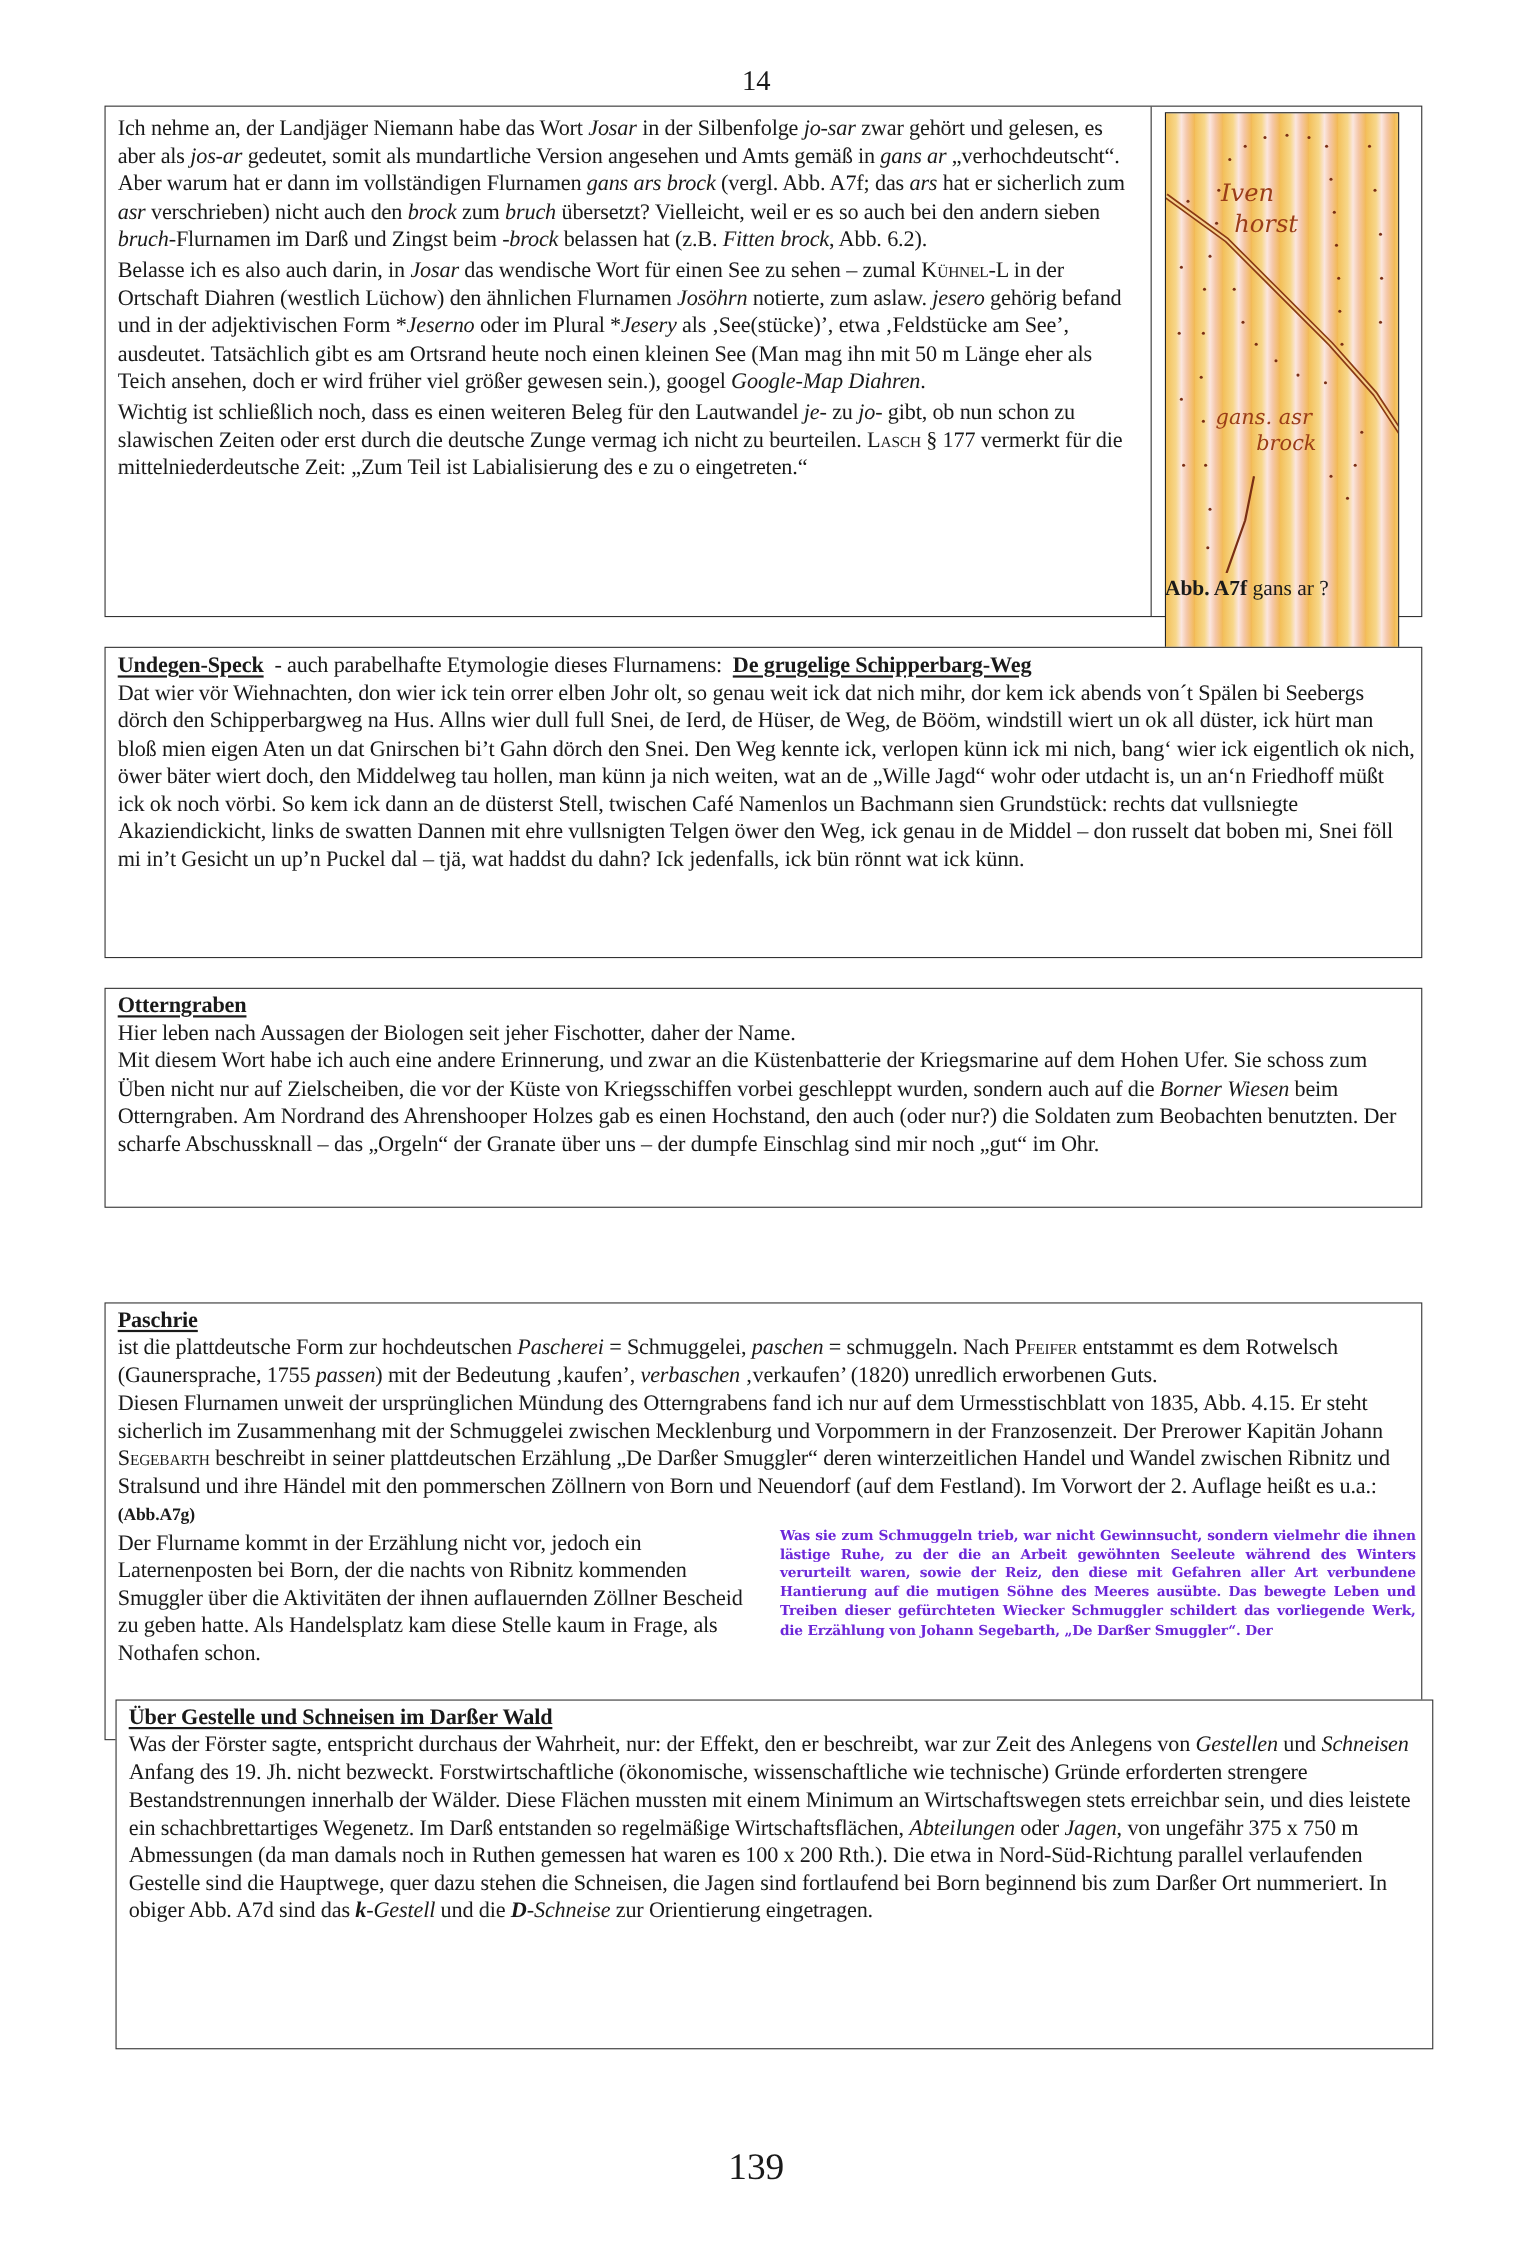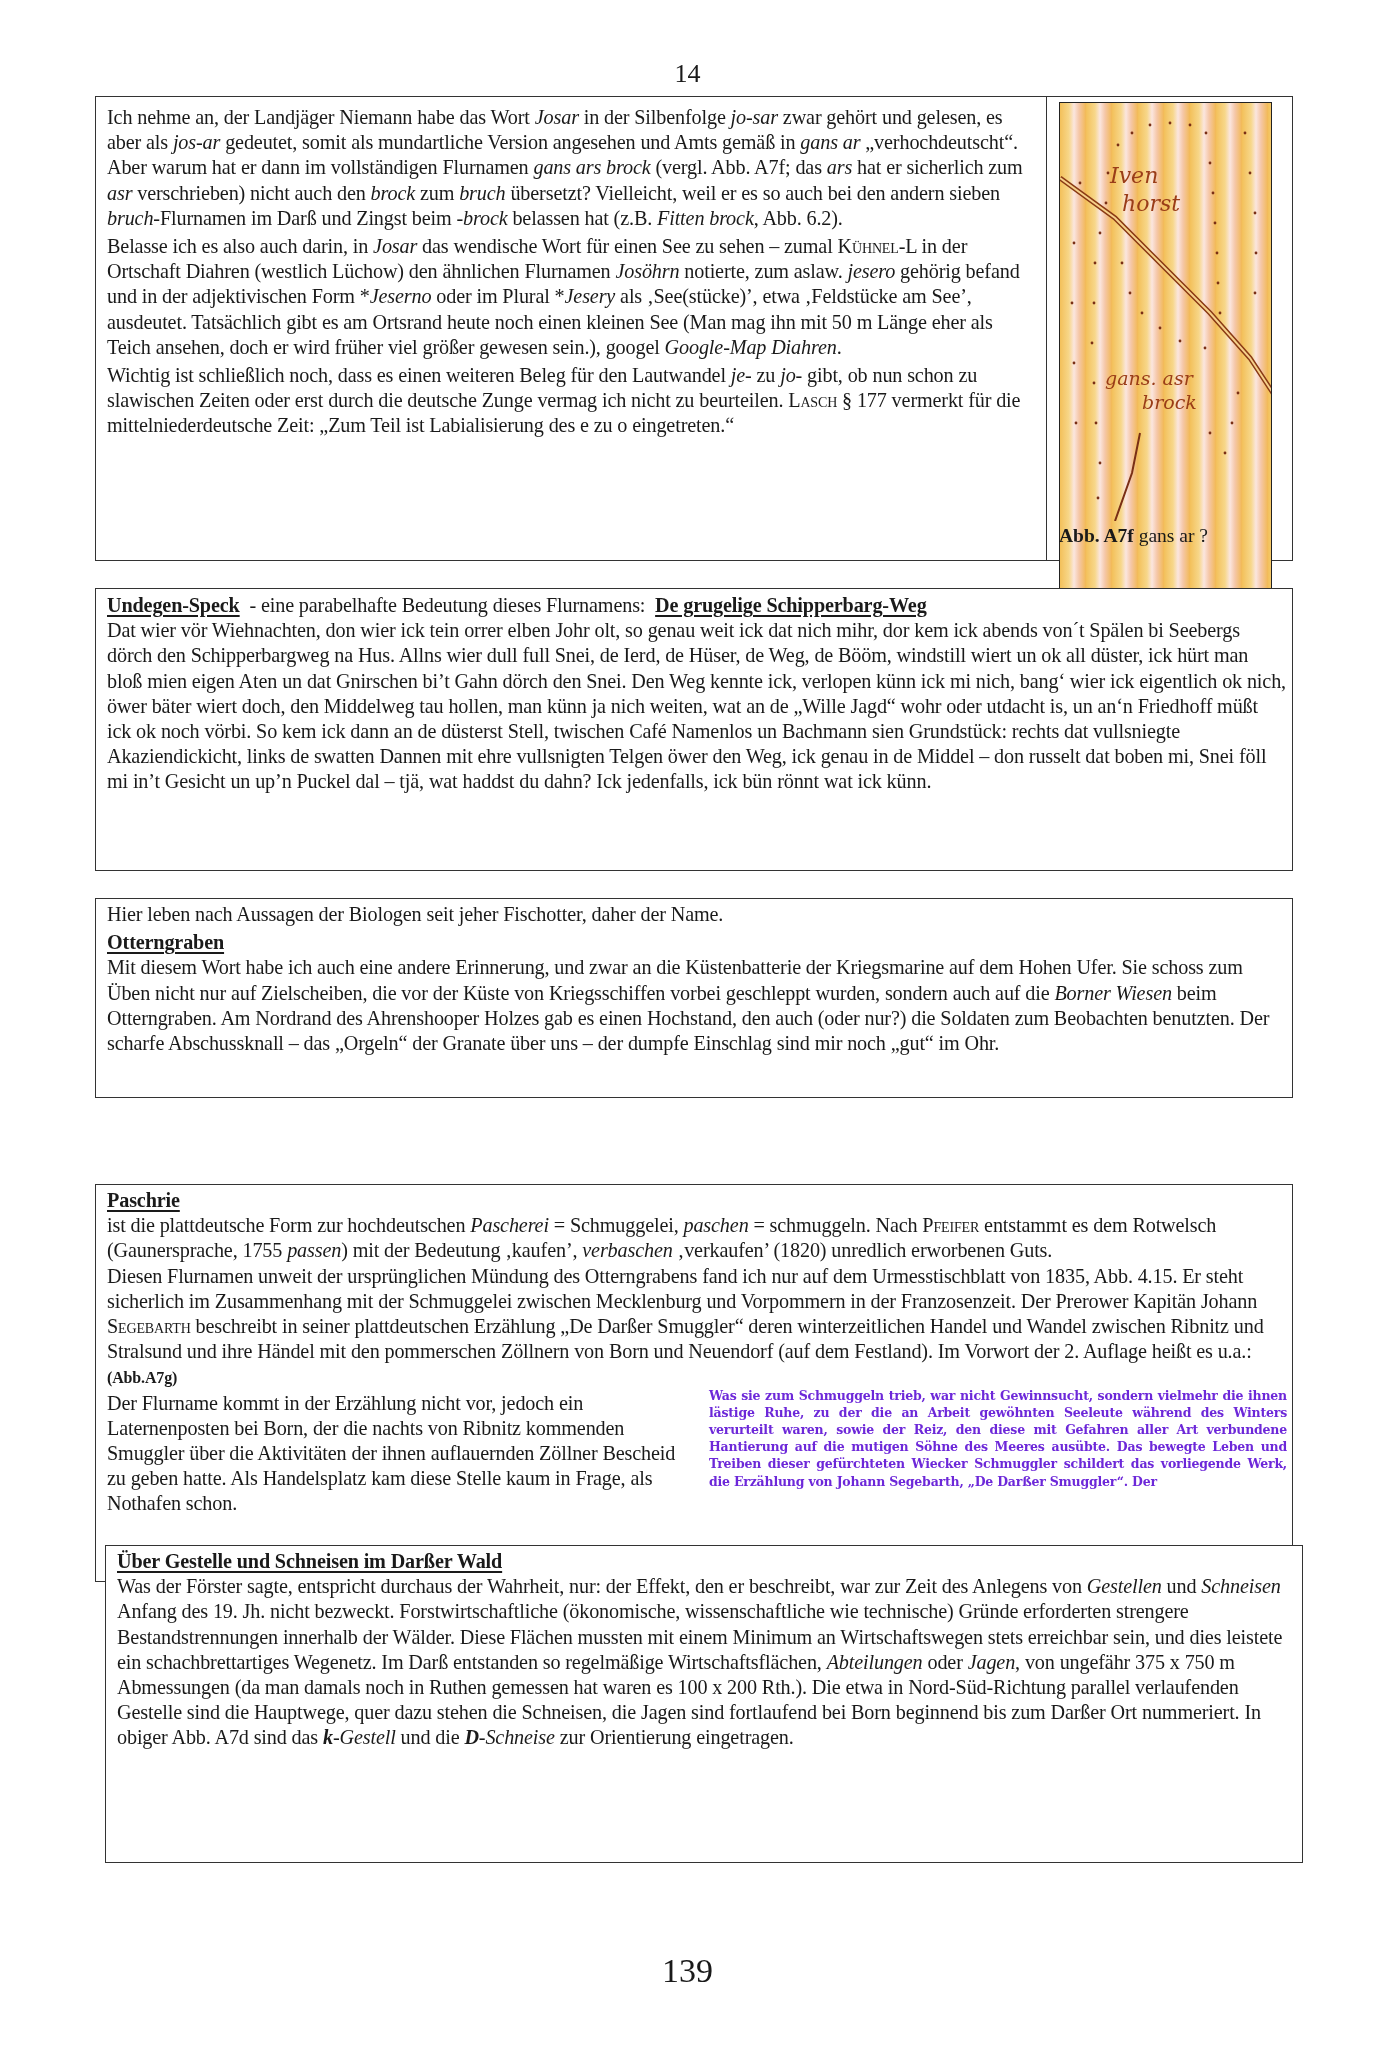--- a/index.html
+++ b/index.html
@@ -108,30 +108,30 @@
     </svg>
   </div>
   <div class="caption">
     <b>Abb. A7f</b><span> gans ar ?</span>
   </div>
 </div>
 
 <div class="box" id="box2">
   <div class="inner txt">
     <p>
-      <span class="h">Undegen-Speck</span><span style="white-space:pre">  - eine parabelhafte Bedeutung dieses Flurnamens:  </span><span class="h">De grugelige Schipperbarg-Weg</span>
+      <span class="h">Undegen-Speck</span><span style="white-space:pre">  - auch parabelhafte Etymologie dieses Flurnamens:  </span><span class="h">De grugelige Schipperbarg-Weg</span>
     </p>
     <p style="margin-top:0">Dat wier vör Wiehnachten, don wier ick tein orrer elben Johr olt, so genau weit ick dat nich mihr, dor kem ick abends von´t Spälen bi Seebergs dörch den Schipperbargweg na Hus. Allns wier dull full Snei, de Ierd, de Hüser, de Weg, de Bööm, windstill wiert un ok all düster, ick hürt man bloß mien eigen Aten un dat Gnirschen bi’t Gahn dörch den Snei. Den Weg kennte ick, verlopen künn ick mi nich, bang‘ wier ick eigentlich ok nich, öwer bäter wiert doch, den Middelweg tau hollen, man künn ja nich weiten, wat an de „Wille Jagd“ wohr oder utdacht is, un an‘n Friedhoff müßt ick ok noch vörbi. So kem ick dann an de düsterst Stell, twischen Café Namenlos un Bachmann sien Grundstück: rechts dat vullsniegte Akaziendickicht, links de swatten Dannen mit ehre vullsnigten Telgen öwer den Weg, ick genau in de Middel – don russelt dat boben mi, Snei föll mi in’t Gesicht un up’n Puckel dal – tjä, wat haddst du dahn? Ick jedenfalls, ick bün rönnt wat ick künn.</p>
   </div>
 </div>
 
 <div class="box" id="box3">
   <div class="inner txt">
+    <p><span class="h">Otterngraben</span></p>
     <p style="margin-top:0">Hier leben nach Aussagen der Biologen seit jeher Fischotter, daher der Name.</p>
-    <p><span class="h">Otterngraben</span></p>
     <p style="margin-top:0"><span>Mit diesem Wort habe ich auch eine andere Erinnerung, und zwar an die Küstenbatterie der Kriegsmarine auf dem Hohen Ufer. Sie schoss zum Üben nicht nur auf Zielscheiben, die vor der Küste von Kriegsschiffen vorbei geschleppt wurden, sondern auch auf die </span><span style="font-style: italic;">Borner Wiesen</span><span> beim Otterngraben. Am Nordrand des Ahrenshooper Holzes gab es einen Hochstand, den auch (oder nur?) die Soldaten zum Beobachten benutzten. Der scharfe Abschussknall – das „Orgeln“ der Granate über uns – der dumpfe Einschlag sind mir noch „gut“ im Ohr.</span></p>
   </div>
 </div>
 
 <div class="box" id="box4">
   <div class="inner txt">
     <p><span class="h">Paschrie</span></p>
     <p style="margin-top:0"><span>ist die plattdeutsche Form zur hochdeutschen </span><span style="font-style: italic;">Pascherei</span><span> = Schmuggelei, </span><span style="font-style: italic;">paschen</span><span> = schmuggeln. Nach </span><span class="sc">Pfeifer</span><span> entstammt es dem Rotwelsch (Gaunersprache, 1755 </span><span style="font-style: italic;">passen</span><span>) mit der Bedeutung ‚kaufen’, </span><span style="font-style: italic;">verbaschen</span><span> ‚verkaufen’ (1820) unredlich erworbenen Guts.</span></p>
     <p style="margin-top:0"><span><span>Diesen Flurnamen unweit der ursprünglichen Mündung des Otterngrabens fand ich nur auf dem Urmesstischblatt von 1835, Abb. 4.15. Er steht sicherlich im Zusammenhang mit der Schmuggelei zwischen Mecklenburg und Vorpommern in der Franzosenzeit. Der Prerower Kapitän Johann </span><span class="sc">Segebarth</span><span> beschreibt in seiner plattdeutschen Erzählung „De Darßer Smuggler“ deren winterzeitlichen Handel und Wandel zwischen Ribnitz und Stralsund und ihre Händel mit den pommerschen Zöllnern von Born und Neuendorf (auf dem Festland). Im Vorwort der 2. Auflage heißt es u.a.: </span></span><span class="abb">(Abb.A7g)</span></p>
     <div class="split">

